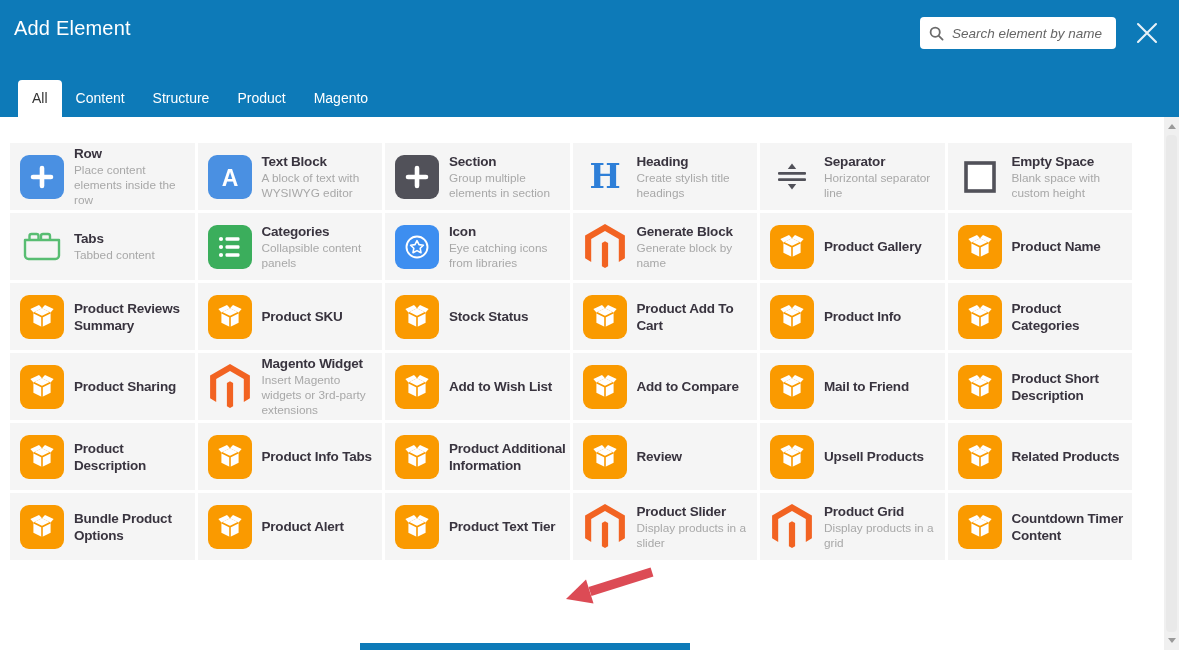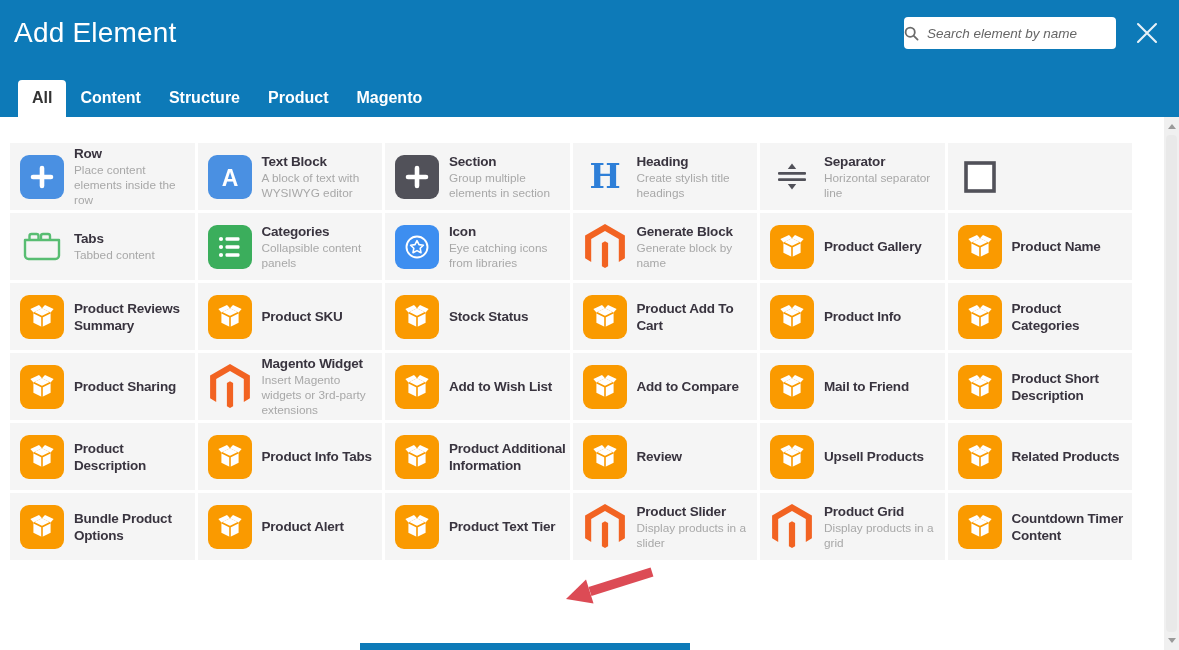--- a/index.html
+++ b/index.html
@@ -6,39 +6,39 @@
   body{
     width:1179px;height:650px;overflow:hidden;position:relative;
     font-family:"Liberation Sans",sans-serif;background:#fff;
   }
   
   .modal-header{
     position:absolute;top:0;left:0;right:0;height:117px;
     background:var(--header-blue,#0d7ab8);
   }
   .header-top{display:flex;align-items:flex-start;justify-content:space-between;padding:17px 14px 0 14px;}
-  .modal-title{margin:0;font-size:28px;font-weight:400;color:#fff;letter-spacing:.2px;}
+  .modal-title{margin:0;font-size:20px;font-weight:400;color:#fff;letter-spacing:.2px;}
   .header-right{display:flex;align-items:center;gap:17px;margin-right:4px;}
   .search-box{
     display:flex;align-items:center;background:#fff;border-radius:4px;
-    width:212px;height:32px;padding:0 8px 0 0;box-sizing:border-box;
+    width:196px;height:32px;padding:0 8px 0 9px;box-sizing:border-box;
   }
   .search-box svg{flex:0 0 auto;}
   .search-input{
     border:none;outline:none;flex:1;min-width:0;height:26px;margin-left:6px;
     font-family:"Liberation Sans",sans-serif;font-size:13.5px;color:#444;background:transparent;
   }
   .search-input::placeholder{font-style:italic;color:#666;opacity:1;}
   .close-button{background:transparent;border:none;padding:2px;cursor:pointer;line-height:0;}
   
   .tab-bar{position:absolute;left:18px;bottom:0;display:flex;}
   .tab{
     border:none;background:transparent;color:#fff;cursor:pointer;
-    font-family:"Liberation Sans",sans-serif;font-size:16px;
-    padding:10px 14px 11px;line-height:16px;font-weight:bold;
+    font-family:"Liberation Sans",sans-serif;font-size:14px;
+    padding:10px 14px 11px;line-height:16px;
   }
   .tab.active{background:#fff;color:var(--tab-active-text,#333);border-radius:4px 4px 0 0;}
   
   .content{position:absolute;top:117px;left:0;right:15px;bottom:0;background:#fff;overflow:hidden;}
   .grid{
     margin:26px 32px 0 10px;
     display:grid;grid-template-columns:repeat(6,1fr);grid-auto-rows:67px;gap:3px;
   }
   .cell{
     background:var(--cell-bg,#f5f5f5);
@@ -169,20 +169,24 @@
       <span class="desc">Horizontal separator line</span>
     </span>
   </div>
 
   <div class="cell">
     <span class="icon">
             <svg width="44" height="44" viewBox="0 0 44 44">
               <rect x="8" y="8" width="28" height="28" fill="#fff" stroke="#515159" stroke-width="3.6"></rect>
             </svg>
           </span>
+    <span class="text">
+      <span class="title">Empty Space</span>
+      <span class="desc">Blank space with custom height</span>
+    </span>
   </div>
 
   <div class="cell">
     <span class="icon">
             <svg width="44" height="44" viewBox="0 0 44 44">
               <g fill="none" stroke="#58bd72" stroke-width="2.4" stroke-linejoin="round">
                 <path d="M5 15h34v15.5a3.5 3.5 0 0 1-3.5 3.5H8.5A3.5 3.5 0 0 1 5 30.5z"></path>
                 <path d="M9.5 15v-4a2 2 0 0 1 2-2h5a2 2 0 0 1 2 2v4"></path>
                 <path d="M21 15v-4a2 2 0 0 1 2-2h5a2 2 0 0 1 2 2v4"></path>
               </g>

